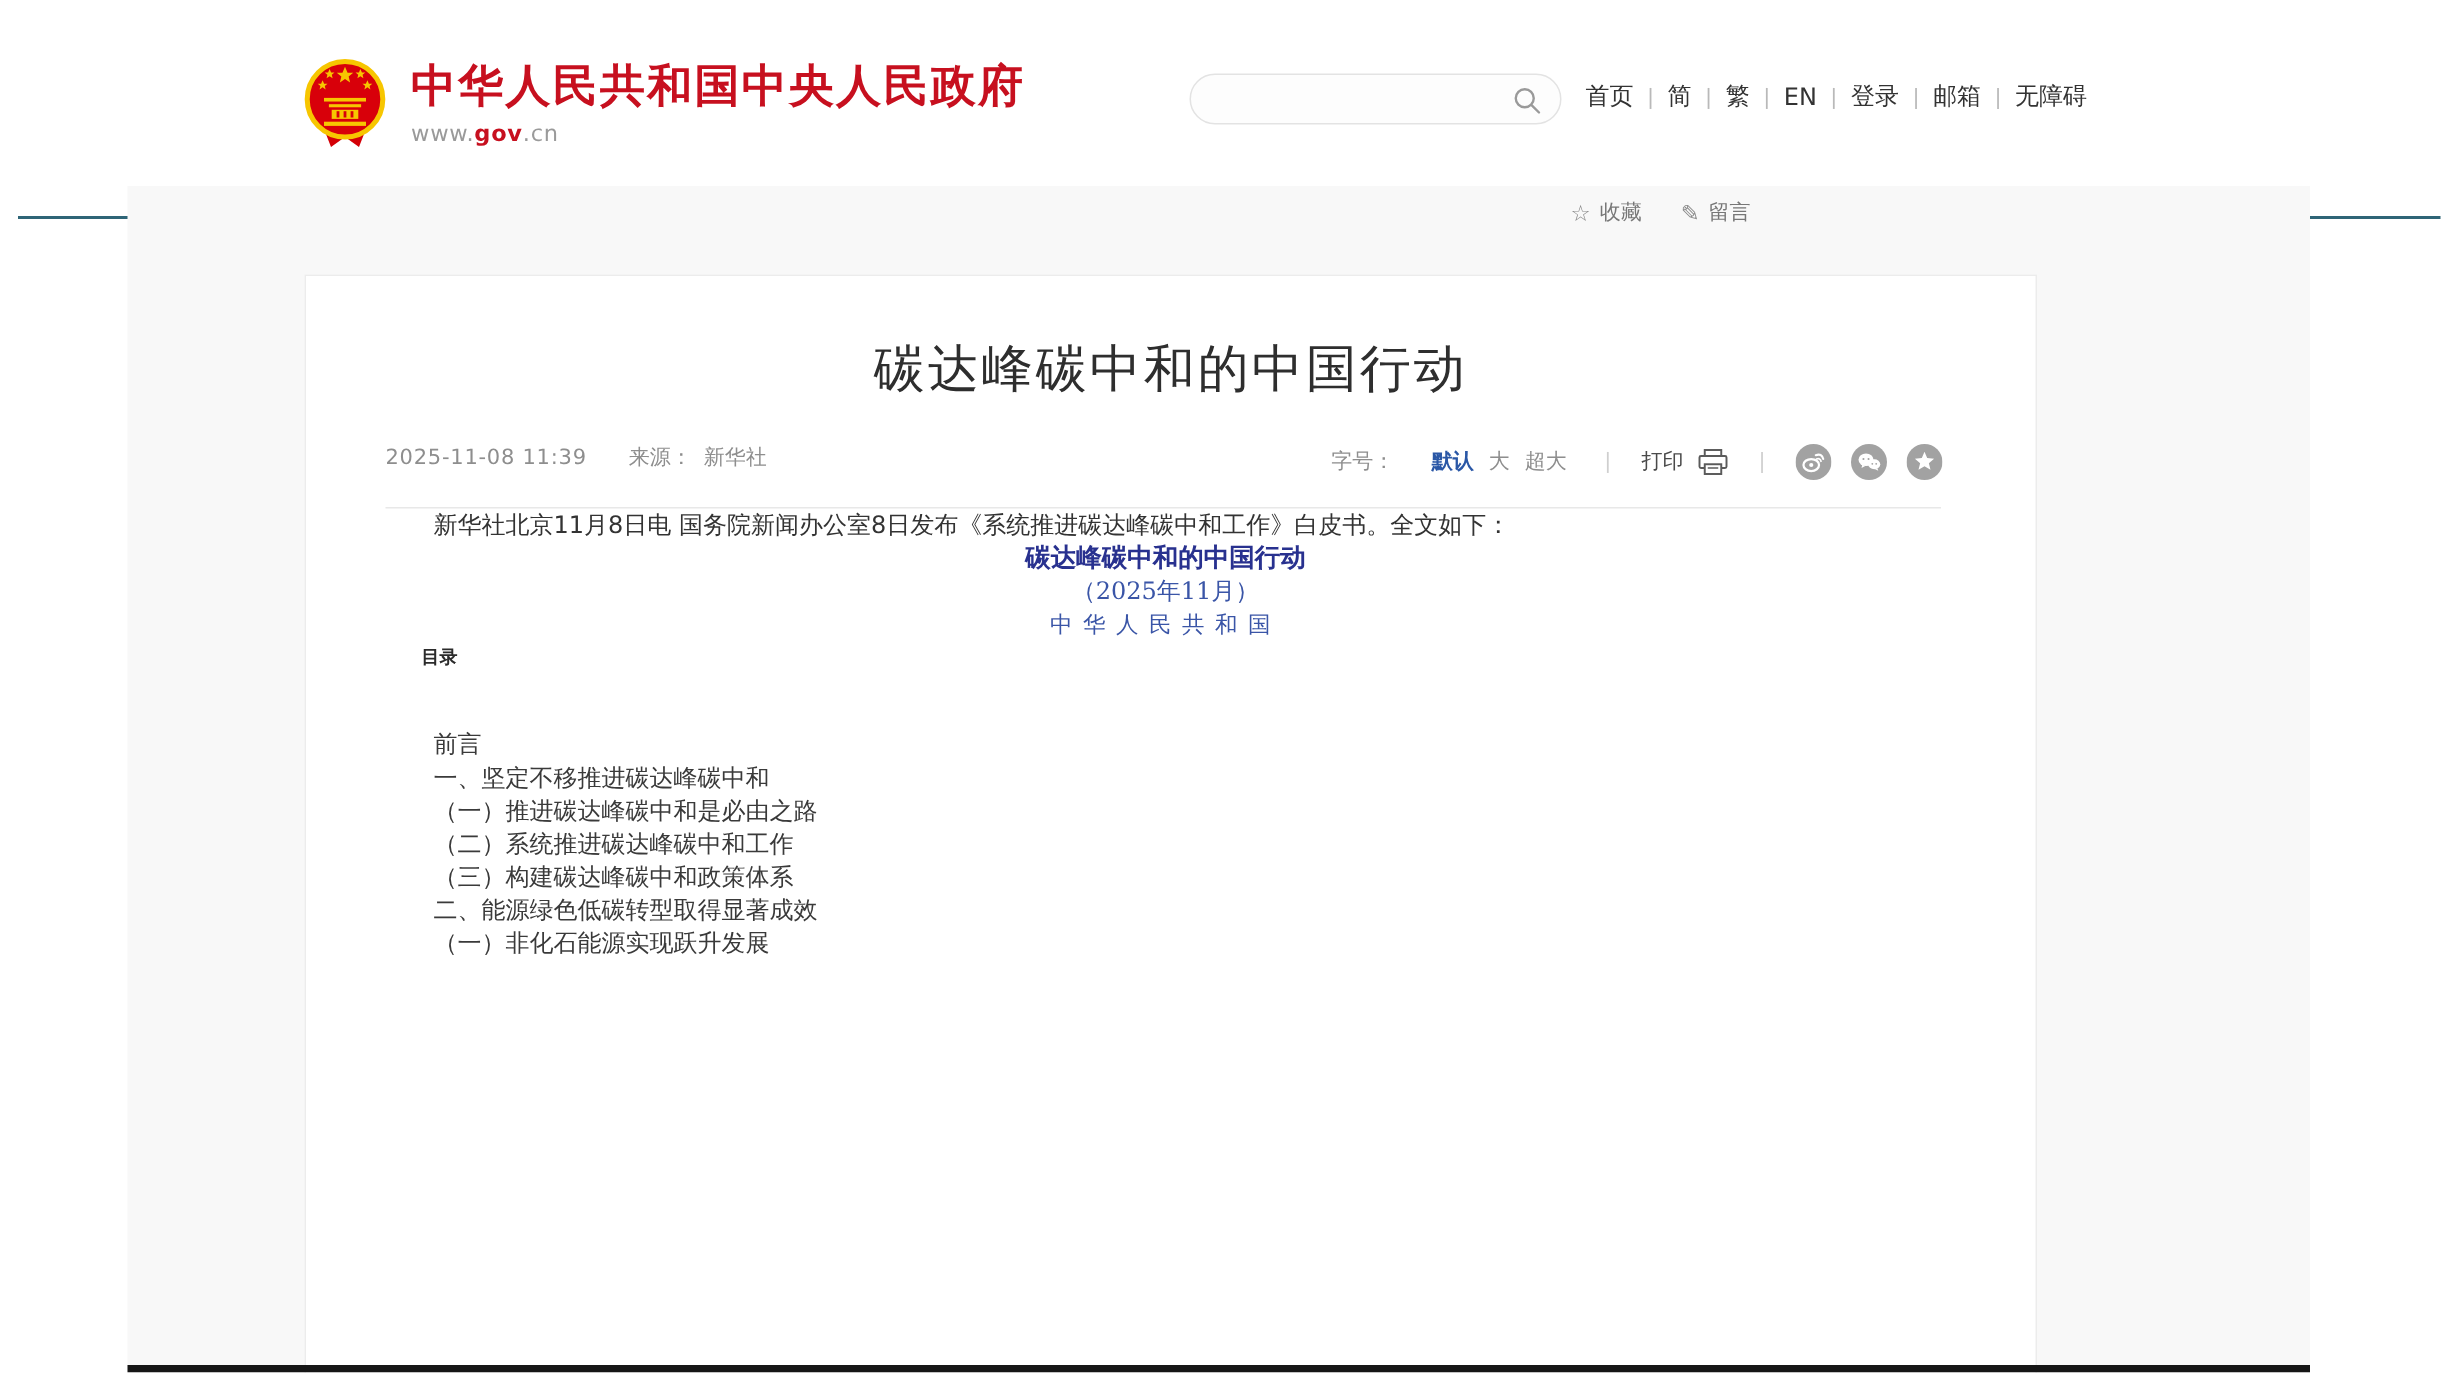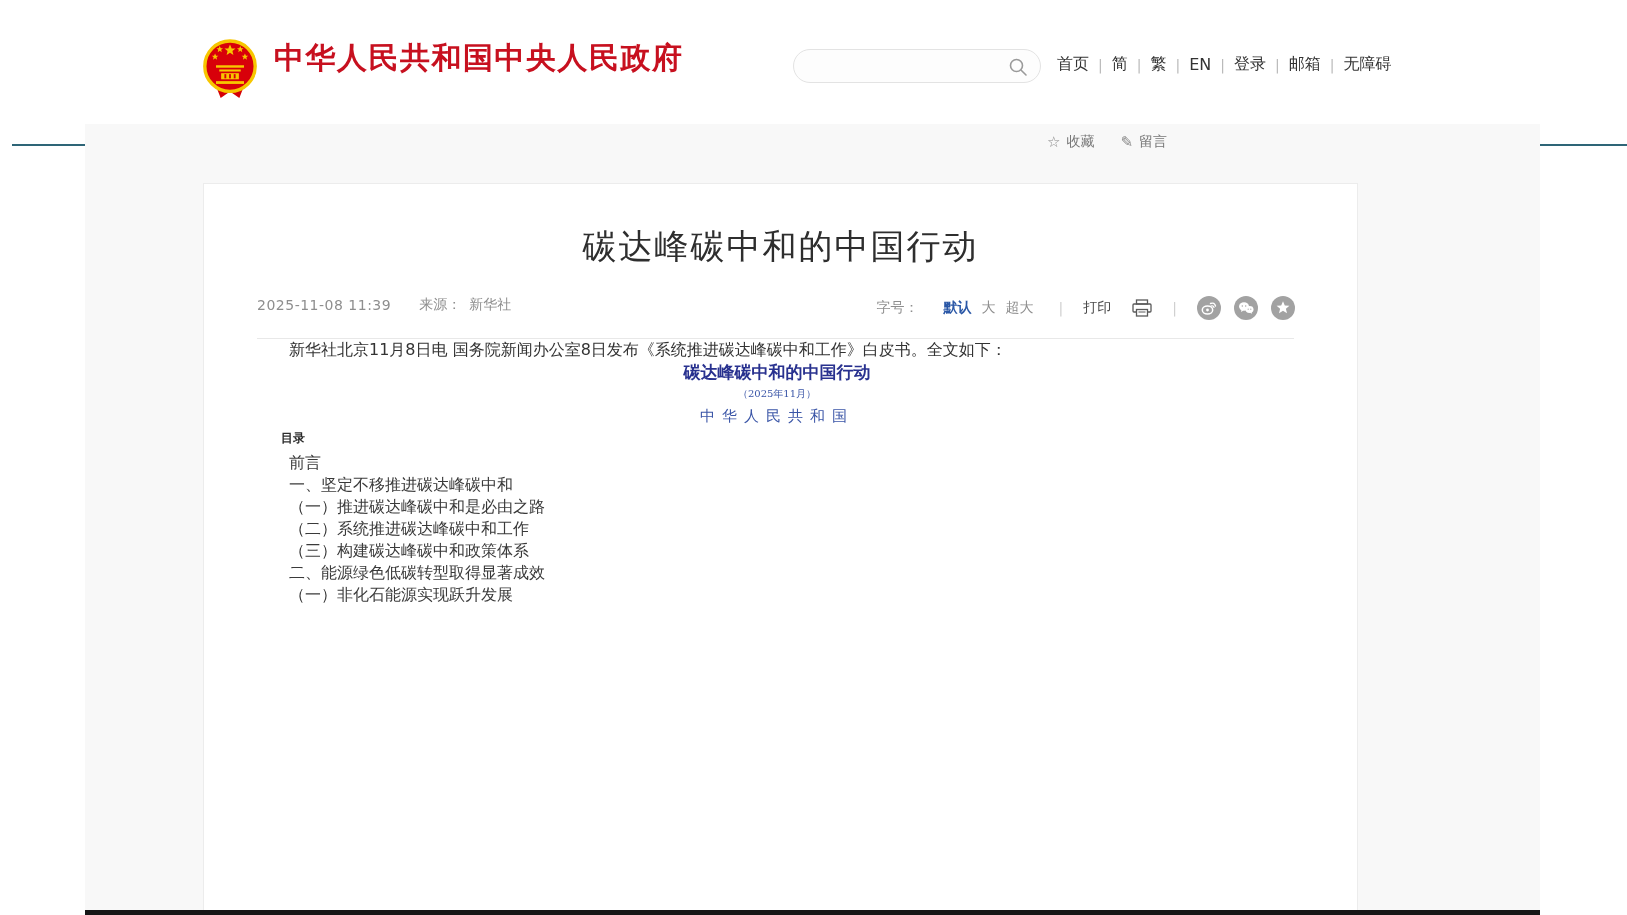--- a/index.html
+++ b/index.html
@@ -46,40 +46,40 @@
   .meta-row { margin:26px 62px 0 53px; display:flex; justify-content:space-between;
     align-items:flex-start; font-size:14px; color:#8e8e8e; height:24px; }
   .meta-left { display:flex; align-items:center; }
   .meta-date { margin-right:28px; letter-spacing:.5px; }
   .meta-source-label { margin-right:8px; }
   .meta-right { display:flex; align-items:center; }
   .fontsize-label { margin-right:20px; }
   .fontsize-opt { margin:0 5px; cursor:pointer; color:#8e8e8e; }
   .fontsize-opt.active { color:var(--link-blue,#2a57a6); font-weight:700; }
   .meta-sep { color:#cfcfcf; margin:0 20px; }
-  .print-btn { display:flex; align-items:center; gap:21px; color:#4a4a4a; cursor:pointer; }
+  .print-btn { display:flex; align-items:center; gap:10px; color:#4a4a4a; cursor:pointer; }
   .share-icons { display:flex; align-items:center; gap:13px; }
   .share-icons svg { cursor:pointer; display:block; }
 
   .divider { margin:18px 63px 0 53px; border-top:1px solid #e8e8e8; }
 
   .article-body { margin:0 60px 0 53px; font-size:16px; color:#333; }
   .article-body p { margin:0; text-indent:2em; line-height:22px; }
   .lead { margin-top:46px; }
   .doc-title { margin-top:23px; text-align:center; text-indent:0 !important;
     font-weight:700; font-size:17px; color:var(--doc-blue,#28318f); }
   .doc-date { margin-top:6px; text-align:center; text-indent:0 !important;
-    font-size:10px; color:var(--doc-blue2,#3a55a7);
+    font-size:16px; color:var(--doc-blue2,#3a55a7);
     font-family:"DejaVu Serif","Liberation Serif",serif; }
   .doc-line { margin-top:7px; text-align:center; text-indent:0 !important;
     font-size:15px; color:var(--doc-blue2,#3a55a7); letter-spacing:7px;
     font-family:"DejaVu Serif","Liberation Serif",serif; }
   .toc-heading { margin-top:21px; font-weight:700; font-size:12px; color:#2b2b2b; }
   .toc-item { margin-top:21px; color:#3a3a3a; cursor:default; }
-  .toc-item.first { margin-top:3px; }
+  .toc-item.first { margin-top:37px;font-family:Liberation Mono, monospace; }
 
   .bottom-bar { position:absolute; left:0; bottom:0; width:100%; height:5px; background:#161616; }
 </style>
 </head>
 <body>
 
 <div class="page">
 
   <header class="site-header">
     <div class="brand">
@@ -97,20 +97,21 @@
         <rect x="15" y="29" width="30" height="2.6" fill="#f7c600"></rect>
         <rect x="18.5" y="33.5" width="23" height="2.2" fill="#f7c600"></rect>
         <rect x="20.5" y="37.5" width="19" height="6.5" fill="#f7c600"></rect>
         <rect x="24" y="38.5" width="2" height="4.5" fill="#d8000a"></rect>
         <rect x="29" y="38.5" width="2" height="4.5" fill="#d8000a"></rect>
         <rect x="34" y="38.5" width="2" height="4.5" fill="#d8000a"></rect>
         <rect x="15" y="46" width="30" height="3" fill="#f7c600"></rect>
       </svg>
       <div class="brand-text">
         <div class="site-title">中华人民共和国中央人民政府</div>
+        <div class="site-url"><span>www.</span><span class="gov">gov</span><span>.cn</span></div>
       </div>
     </div>
 
     <div class="search-box">
       <input type="text" placeholder="" style="">
       <svg class="search-icon" width="20" height="20" viewBox="0 0 20 20">
         <circle cx="8.5" cy="8.5" r="6" fill="none" stroke="#9a9a9a" stroke-width="1.6"></circle>
         <line x1="13.2" y1="13.2" x2="18" y2="18" stroke="#9a9a9a" stroke-width="1.6" stroke-linecap="round"></line>
       </svg>
     </div>

